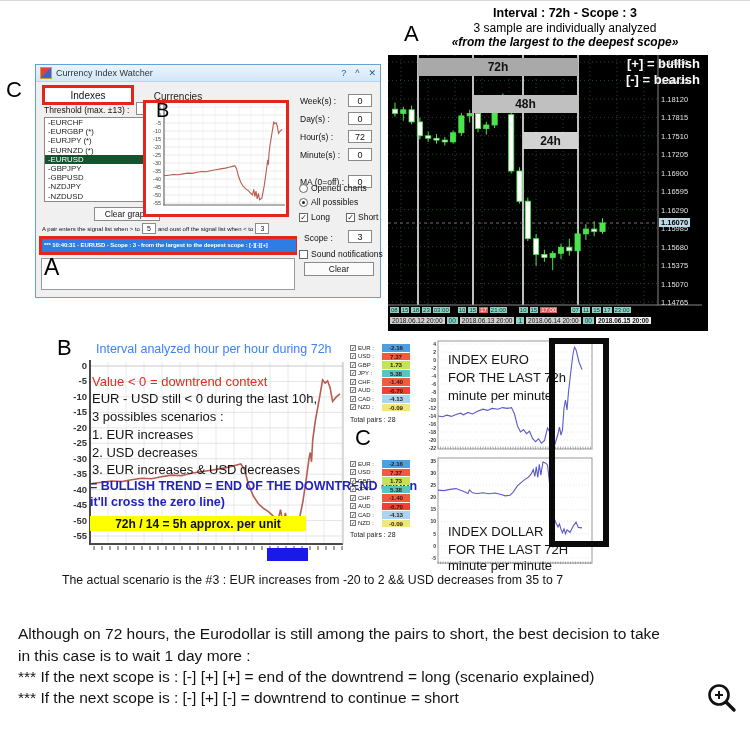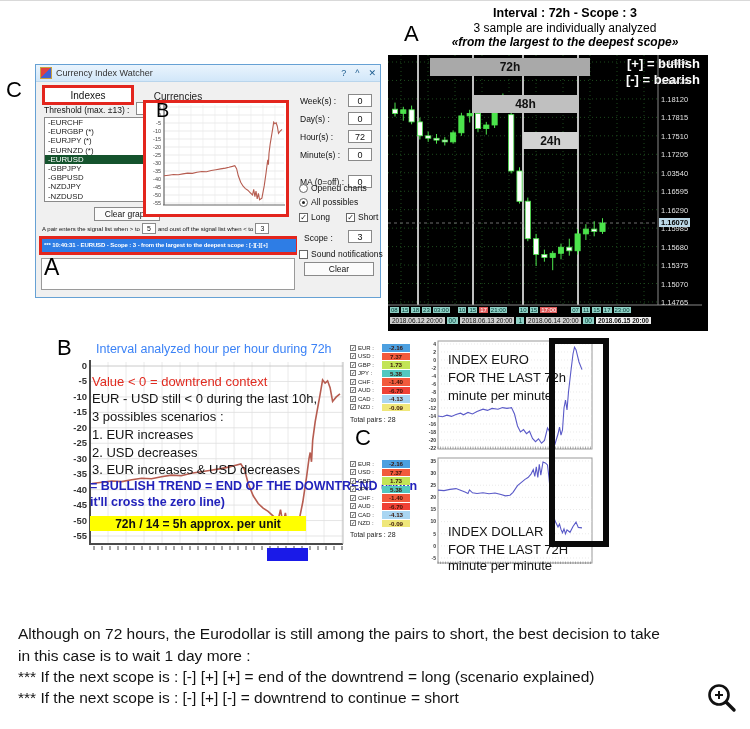--- a/index.html
+++ b/index.html
@@ -311,35 +311,35 @@
           <rect x="187.0" y="178.9" width="5.2" height="16.9" fill="#4ce44c" stroke="#4ce44c" stroke-width="0.8"></rect>
           <line x1="197.9" y1="169.2" x2="197.9" y2="185.0" stroke="#4ce44c" stroke-width="1"></line>
           <rect x="195.3" y="174.1" width="5.2" height="4.8" fill="#4ce44c" stroke="#4ce44c" stroke-width="0.8"></rect>
           <line x1="206.20000000000002" y1="166.2" x2="206.20000000000002" y2="181.3" stroke="#4ce44c" stroke-width="1"></line>
           <rect x="203.6" y="174.1" width="5.2" height="2.4" fill="#ffffff" stroke="#4ce44c" stroke-width="0.8"></rect>
           <line x1="214.50000000000003" y1="163.2" x2="214.50000000000003" y2="178.9" stroke="#4ce44c" stroke-width="1"></line>
           <rect x="211.9" y="168.0" width="5.2" height="8.5" fill="#4ce44c" stroke="#4ce44c" stroke-width="0.8"></rect>
           <line x1="270" y1="0" x2="270" y2="250" stroke="#888" stroke-width="1"></line>
           <line x1="0" y1="250" x2="314" y2="250" stroke="#888" stroke-width="1"></line>
         </svg></div>
-    <div class="band" style="left:42px;top:3px;width:160px;height:18px;background:#a9a9a9;">72h</div>
+    <div class="band" style="left:30px;top:3px;width:160px;height:18px;background:#a9a9a9;">72h</div>
     <div class="band" style="left:85px;top:40px;width:105px;height:18px;background:#c0c0c0;">48h</div>
     <div class="band" style="left:135px;top:77px;width:55px;height:17px;background:#d2d2d2;">24h</div>
     <div class="abs" style="left:194px;top:1px;width:118px;">
       <div class="legend-line t">[+] = bullish</div>
       <div class="legend-line t">[-] = bearish</div>
     </div>
     <div>
         <div class="price-lbl" style="top:3.0px">1.18730</div>
         <div class="price-lbl" style="top:21.5px">1.18425</div>
         <div class="price-lbl" style="top:39.9px">1.18120</div>
         <div class="price-lbl" style="top:58.4px">1.17815</div>
         <div class="price-lbl" style="top:76.8px">1.17510</div>
         <div class="price-lbl" style="top:95.3px">1.17205</div>
-        <div class="price-lbl" style="top:113.8px">1.03540</div>
+        <div class="price-lbl" style="top:113.8px">1.16900</div>
         <div class="price-lbl" style="top:132.2px">1.16595</div>
         <div class="price-lbl" style="top:150.7px">1.16290</div>
         <div class="price-lbl" style="top:169.1px">1.15985</div>
         <div class="price-lbl" style="top:187.6px">1.15680</div>
         <div class="price-lbl" style="top:206.1px">1.15375</div>
         <div class="price-lbl" style="top:224.5px">1.15070</div>
         <div class="price-lbl" style="top:243.0px">1.14765</div>
         <div class="price-cur" style="top:163.0px">1.16070</div>
       </div>
     <div class="trow" style="left:2px;top:252px;">
@@ -454,20 +454,21 @@
   <div class="abs b-note-red t" style="left:92px;top:373px;">Value &lt; 0 = downtrend context</div>
   <div class="abs b-note t" style="left:92px;top:390px;">EUR - USD still &lt; 0 during the last 10h,</div>
   <div class="abs b-note t" style="left:92px;top:408px;">3 possibles scenarios :</div>
   <div class="abs b-note t" style="left:92px;top:426px;">1. EUR increases</div>
   <div class="abs b-note t" style="left:92px;top:444px;">2. USD decreases</div>
   <div class="abs b-note t" style="left:92px;top:461px;">3. EUR increases &amp; USD decreases</div>
   <div class="abs b-note-blue t" style="left:90px;top:478px;">= BULLISH TREND = END OF THE DOWNTREND (when</div>
   <div class="abs b-note-blue t" style="left:90px;top:494px;">it'll cross the zero line)</div>
   <div id="yellow-note" class="abs" style="background: rgb(255, 255, 0);">72h / 14 = 5h approx. per unit</div>
   <div id="blue-marker" class="abs" style="background: rgb(26, 26, 232);"></div>
+  <div class="abs b-caption t" style="left:62px;top:572px;">The actual scenario is the #3 : EUR increases from -20 to 2 &amp;&amp; USD decreases from 35 to 7</div>
 
   <div class="abs" style="left:350px;top:343px;width:62px;height:68px;">
       <div class="crow" style="top:0px">
        <span class="ccb">✓</span>
        <span class="ccode">EUR :</span>
        <span class="cval" style="background:#4da0e0">-2.16</span>
       </div>
       <div class="crow" style="top:8.5px">
        <span class="ccb">✓</span>
        <span class="ccode">USD :</span>

